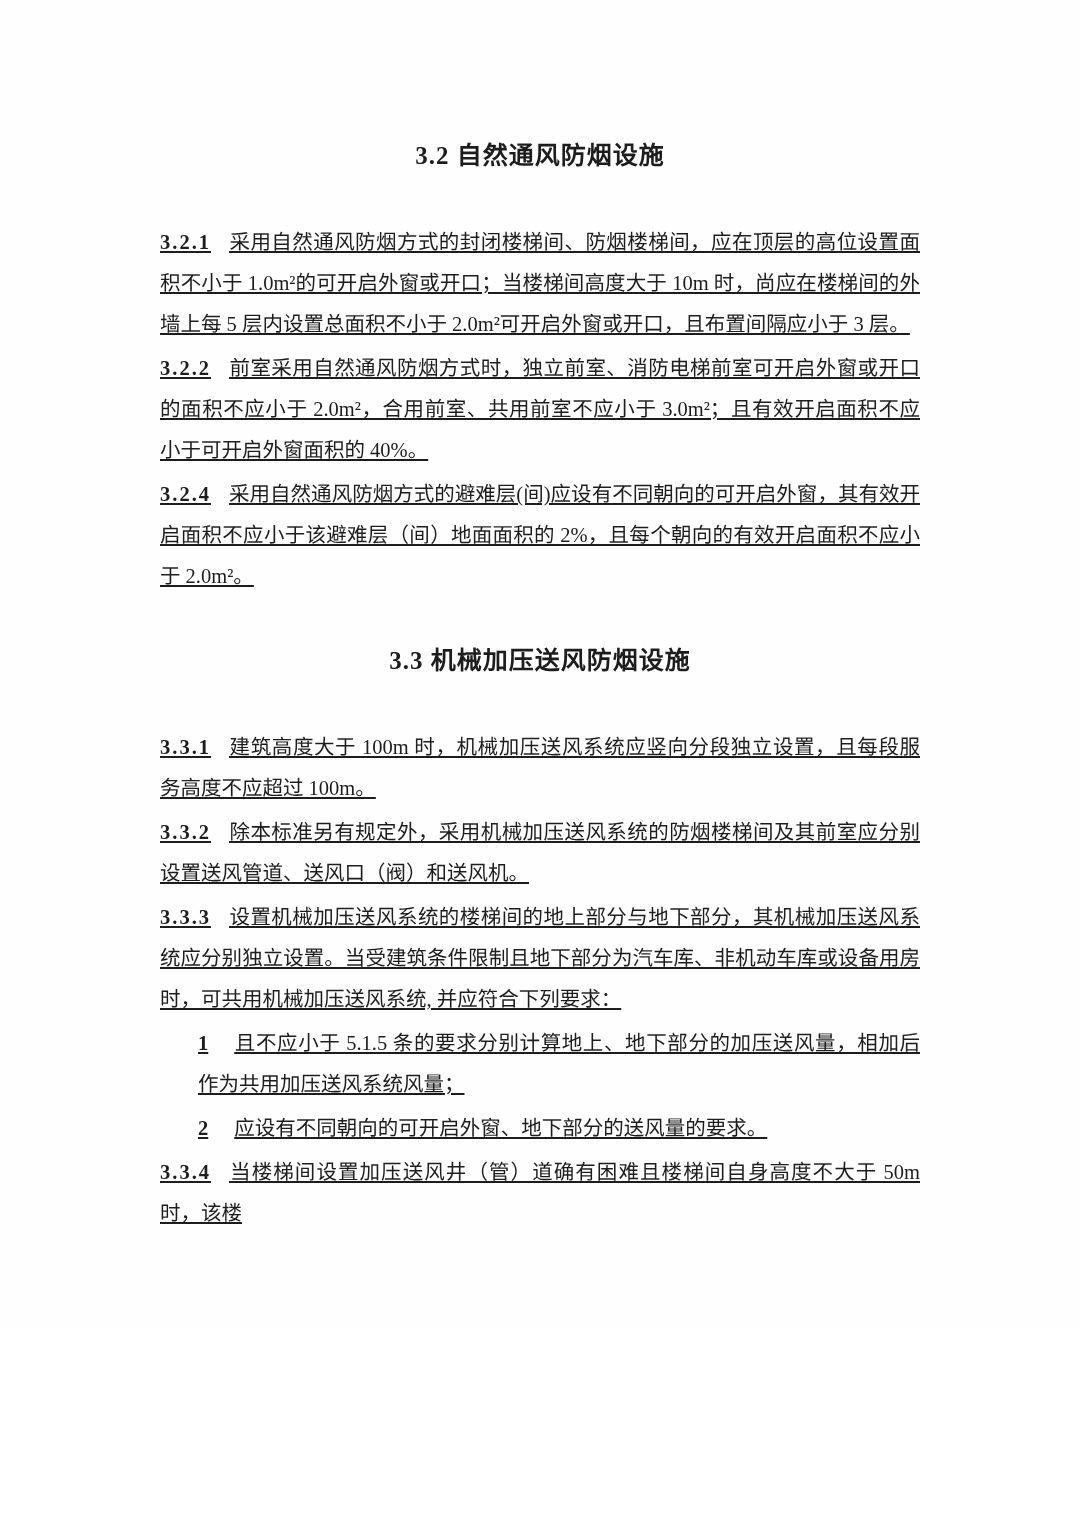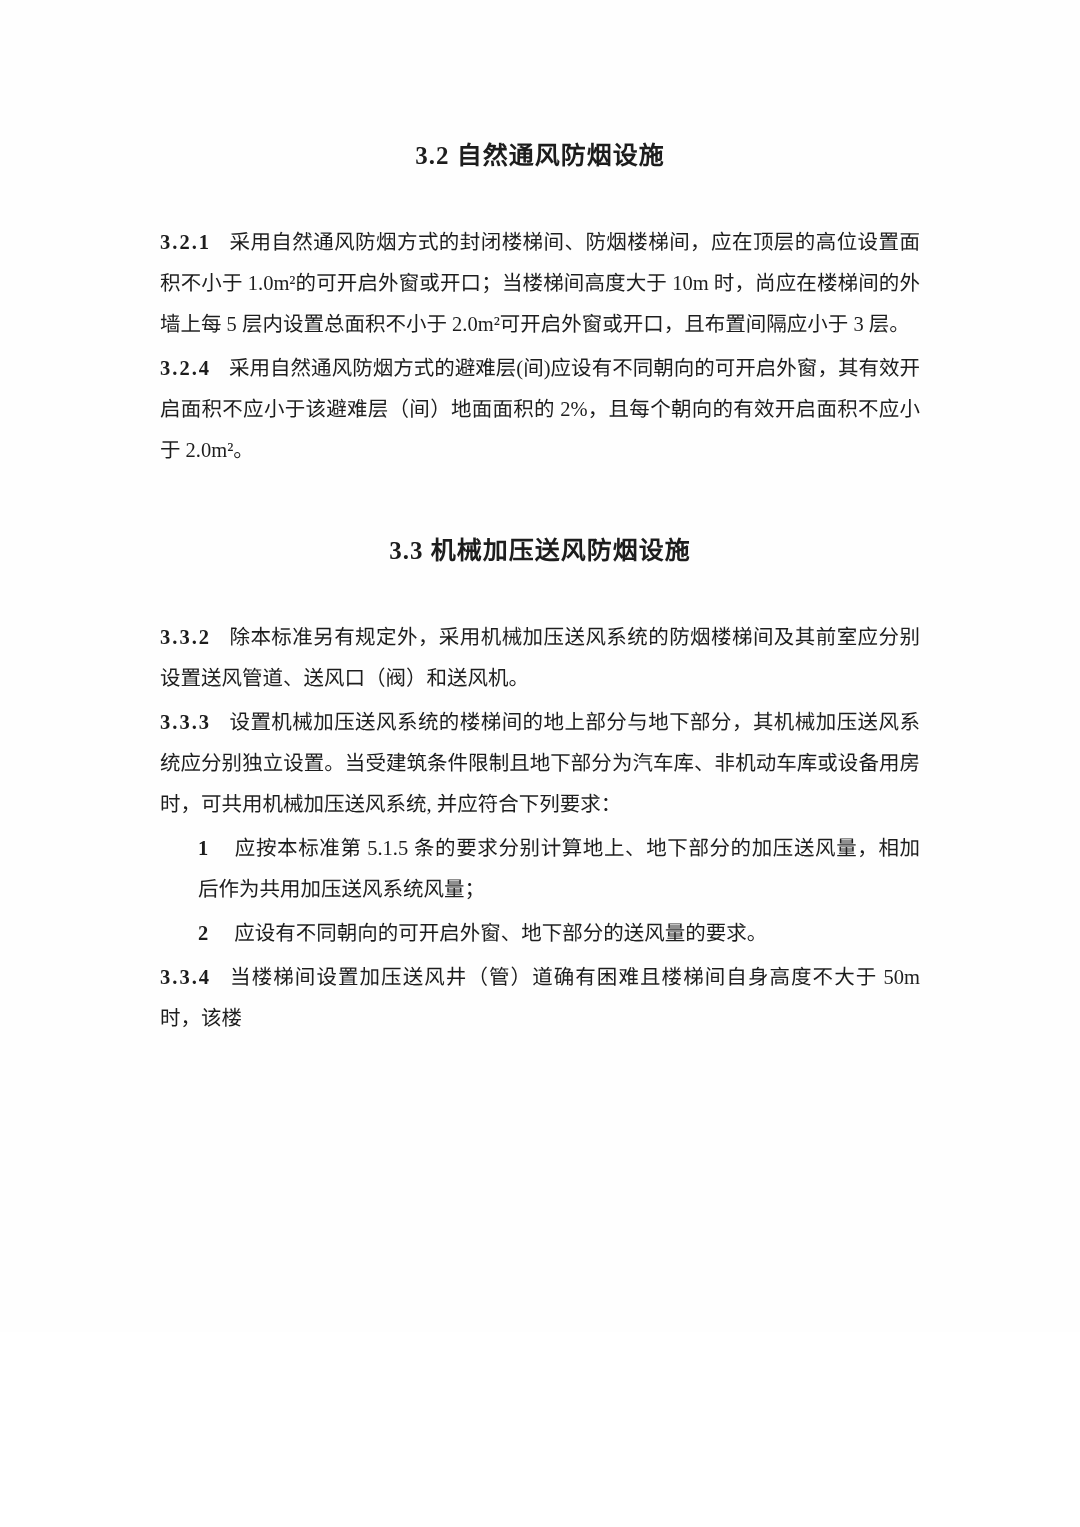--- a/index.html
+++ b/index.html
@@ -22,27 +22,28 @@
   }
   .section-heading {
     margin: 0 0 46px 0;
     text-align: center;
     font-size: 25px;
     font-weight: bold;
     line-height: 40px;
     letter-spacing: 1px;
   }
   .section + .section .section-heading {
-    margin-top: 60px;
+    margin-top: 44px;
   }
   .clause {
     margin: 0 0 3px 0;
     font-size: 20.5px;
     line-height: 41px;
     text-align: justify;
+    text-decoration: underline;
   }
   .clause-num {
     font-weight: bold;
     letter-spacing: 2px;
     margin-right: 18px;
     white-space: nowrap;
   }
   .subitem {
     padding-left: 38px;
   }
@@ -62,36 +63,38 @@
 <body>
 
 <div class="page">
   <div class="content">
 
     <div class="section">
       <h2 class="section-heading">3.2 自然通风防烟设施</h2>
 
       <p class="clause"><span class="clause-num">3.2.1</span><span>采用自然通风防烟方式的封闭楼梯间、防烟楼梯间，应在顶层的高位设置面积不小于 1.0m²的可开启外窗或开口；当楼梯间高度大于 10m 时，尚应在楼梯间的外墙上每 5 层内设置总面积不小于 2.0m²可开启外窗或开口，且布置间隔应小于 3 层。</span></p>
 
+      <p class="clause"><span class="clause-num">3.2.2</span><span>前室采用自然通风防烟方式时，独立前室、消防电梯前室可开启外窗或开口的面积不应小于 2.0m²，合用前室、共用前室不应小于 3.0m²；且有效开启面积不应小于可开启外窗面积的 40%。</span></p>
 
 
       <p class="clause"><span class="clause-num">3.2.4</span><span>采用自然通风防烟方式的避难层(间)应设有不同朝向的可开启外窗，其有效开启面积不应小于该避难层（间）地面面积的 2%，且每个朝向的有效开启面积不应小于 2.0m²。</span></p>
 
 
     </div>
 
     <div class="section">
       <h2 class="section-heading">3.3 机械加压送风防烟设施</h2>
 
+      <p class="clause"><span class="clause-num">3.3.1</span><span>建筑高度大于 100m 时，机械加压送风系统应竖向分段独立设置，且每段服务高度不应超过 100m。</span></p>
 
       <p class="clause"><span class="clause-num">3.3.2</span><span>除本标准另有规定外，采用机械加压送风系统的防烟楼梯间及其前室应分别设置送风管道、送风口（阀）和送风机。</span></p>
 
       <p class="clause"><span class="clause-num">3.3.3</span><span>设置机械加压送风系统的楼梯间的地上部分与地下部分，其机械加压送风系统应分别独立设置。当受建筑条件限制且地下部分为汽车库、非机动车库或设备用房时，可共用机械加压送风系统, 并应符合下列要求：</span></p>
 
-      <p class="clause subitem"><span class="clause-num">1</span><span>应按本标准第 5.1.5 条的要求分别计算地上、地下部分的加压送风量，相加后作为共用加压送风系统风量；</span></p>
+      <p class="clause subitem"><span class="clause-num">1</span><span>且不应小于 5.1.5 条的要求分别计算地上、地下部分的加压送风量，相加后作为共用加压送风系统风量；</span></p>
 
       <p class="clause subitem"><span class="clause-num">2</span><span>应设有不同朝向的可开启外窗、地下部分的送风量的要求。</span></p>
 
       <p class="clause"><span class="clause-num">3.3.4</span><span>当楼梯间设置加压送风井（管）道确有困难且楼梯间自身高度不大于 50m 时，该楼</span></p>
     </div>
 
   </div>
 
   <div class="page-number">7</div>
 </div>

